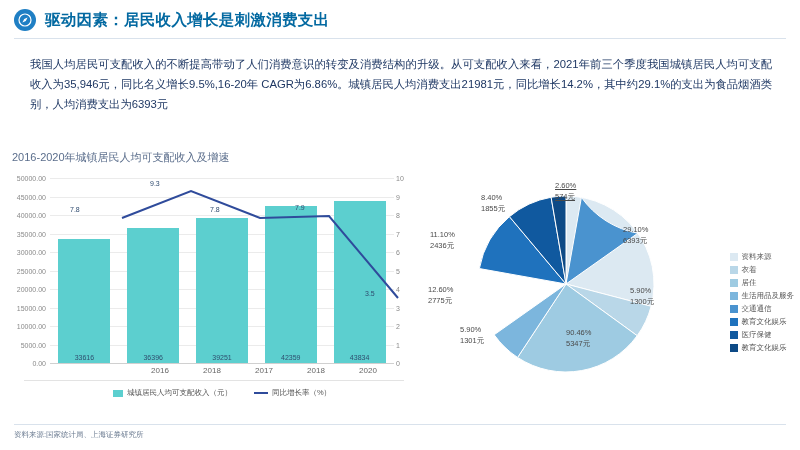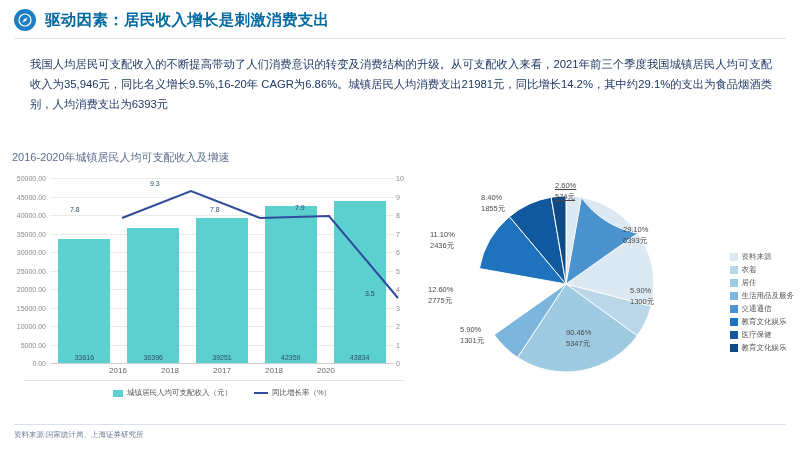--- a/index.html
+++ b/index.html
@@ -168,21 +168,21 @@
     width: 344px;
     height: 185px;
     overflow: visible;
   }
   .x-axis-labels {
     position: absolute;
     left: 38px;
     top: 188px;
     width: 344px;
     display: flex;
-    justify-content: center;
+    justify-content: flex-end;
     font-size: 8px;
     color: #666;
   }
   .x-axis-labels span { width: 52px; text-align: center; }
   .legend-row {
     position: absolute;
     left: 38px;
     top: 238px;
     width: 344px;
     display: flex;

